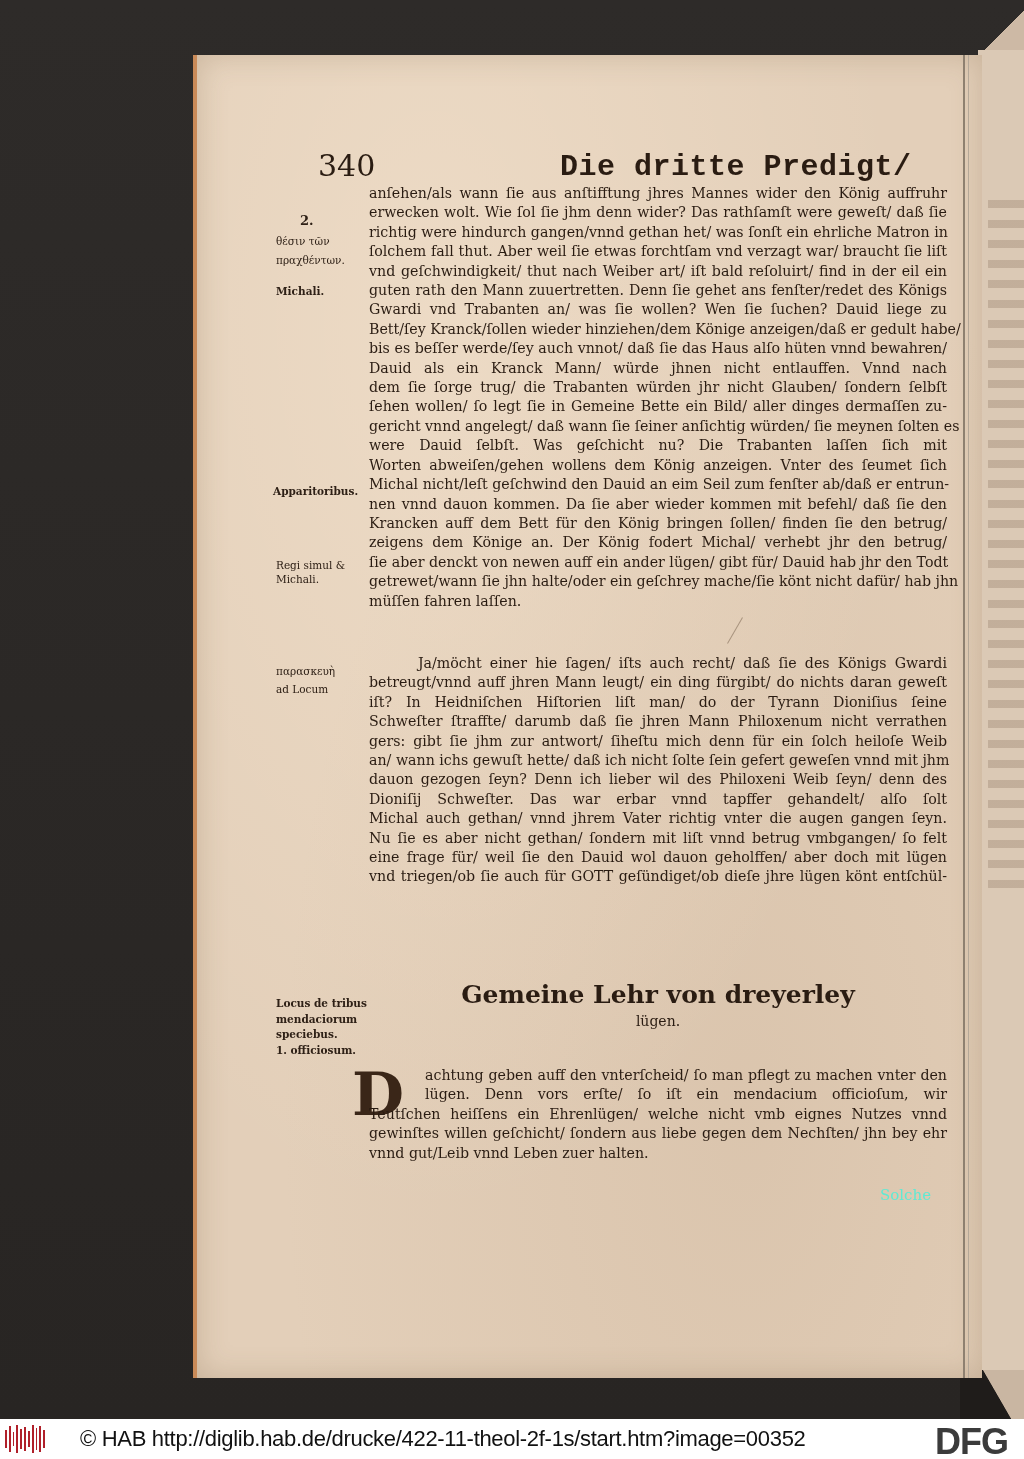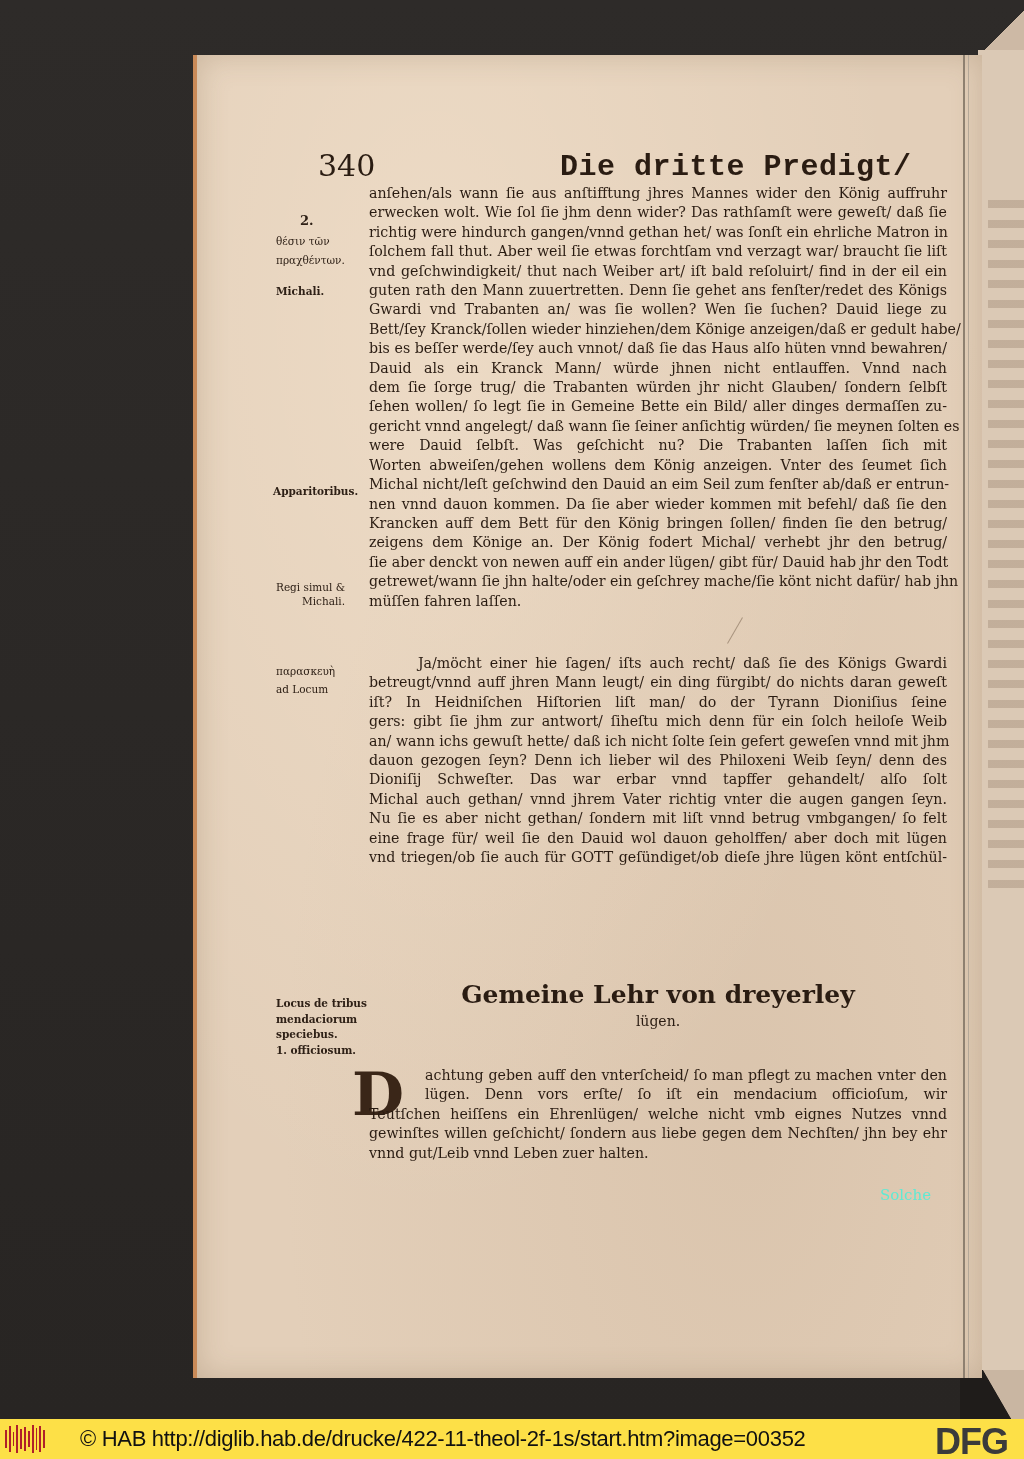--- a/index.html
+++ b/index.html
@@ -80,21 +80,21 @@
       font-size: 60px; line-height: 60px; color: #3a2618; font-weight: bold;
       font-family: "DejaVu Serif", serif;
     }
     .block3 { top: 1066px; }
     .block3 .indent { padding-left: 56px; }
     .catchword {
       position: absolute; left: 880px; top: 1186px; font-size: 15px; color: #5eead4;
     }
     .footer {
       position: absolute; left: 0; top: 1419px; width: 1024px; height: 40px;
-      background: #fde047;
+      background: #ffffff;
     }
     .footer-logo {
       position: absolute; left: 5px; top: 5px; width: 40px; height: 30px;
       display: flex; gap: 2px; align-items: center;
     }
     .footer-logo span { display: block; width: 2px; background: #b0202a; }
     .footer-text {
       position: absolute; left: 80px; top: 7px; font-family: "Liberation Sans", sans-serif;
       font-size: 22px; color: #111; letter-spacing: -0.3px; white-space: nowrap;
     }
@@ -130,21 +130,21 @@
 <div class="margin-note" style="top:234px; font-weight:normal;">
   <span style="display:block">θέσιν τῶν</span>
   <span style="display:block; margin-top:5px">πραχθέντων.</span>
 </div>
 <div class="margin-note" style="top:284px;">
   <span>Michali.</span>
 </div>
 <div class="margin-note" style="top:484px; left:273px;">
   <span>Apparitoribus.</span>
 </div>
-<div class="margin-note" style="top:580px; font-weight:normal;text-align:right;">
+<div class="margin-note" style="top:558px; font-weight:normal;">
   <span style="display:block">Regi simul &amp;</span>
   <span style="display:block">Michali.</span>
 </div>
 <div class="margin-note" style="top:664px; font-weight:normal;">
   <span style="display:block">παρασκευὴ</span>
   <span style="display:block; margin-top:4px">ad Locum</span>
 </div>
 <div class="margin-note" style="top:996px; line-height:15.5px;">
   <span style="display:block">Locus de tribus</span>
   <span style="display:block">mendaciorum</span>
@@ -176,20 +176,21 @@
   <span class="line">getrewet/wann ſie jhn halte/oder ein geſchrey mache/ſie könt nicht dafür/ hab jhn</span>
   <span class="line last">müſſen fahren laſſen.</span>
 </div>
 
 <div class="pencil-mark"></div>
 
 <div class="body-text block2">
   <span class="line" style="white-space:pre">      Ja/möcht einer hie ſagen/ iſts auch recht/ daß ſie des Königs Gwardi</span>
   <span class="line">betreugt/vnnd auff jhren Mann leugt/ ein ding fürgibt/ do nichts daran geweſt</span>
   <span class="line">iſt?   In Heidniſchen Hiſtorien liſt man/ do der Tyrann Dioniſius ſeine</span>
+  <span class="line">Schweſter ſtraffte/ darumb daß ſie jhren Mann Philoxenum nicht verrathen</span>
   <span class="line">gers: gibt ſie jhm zur antwort/ ſiheſtu mich denn für ein ſolch heiloſe Weib</span>
   <span class="line">an/ wann ichs gewuſt hette/ daß ich nicht ſolte ſein gefert geweſen vnnd mit jhm</span>
   <span class="line">dauon gezogen ſeyn? Denn ich lieber wil des Philoxeni Weib ſeyn/ denn des</span>
   <span class="line">Dioniſij Schweſter.   Das war erbar vnnd tapffer gehandelt/ alſo ſolt</span>
   <span class="line">Michal auch gethan/ vnnd jhrem Vater richtig vnter die augen gangen ſeyn.</span>
   <span class="line">Nu ſie es aber nicht gethan/ ſondern mit liſt vnnd betrug vmbgangen/ ſo felt</span>
   <span class="line">eine frage für/ weil ſie den Dauid wol dauon geholffen/ aber doch mit lügen</span>
   <span class="line">vnd triegen/ob ſie auch für GOTT geſündiget/ob dieſe jhre lügen könt entſchül-</span>
 </div>
 

